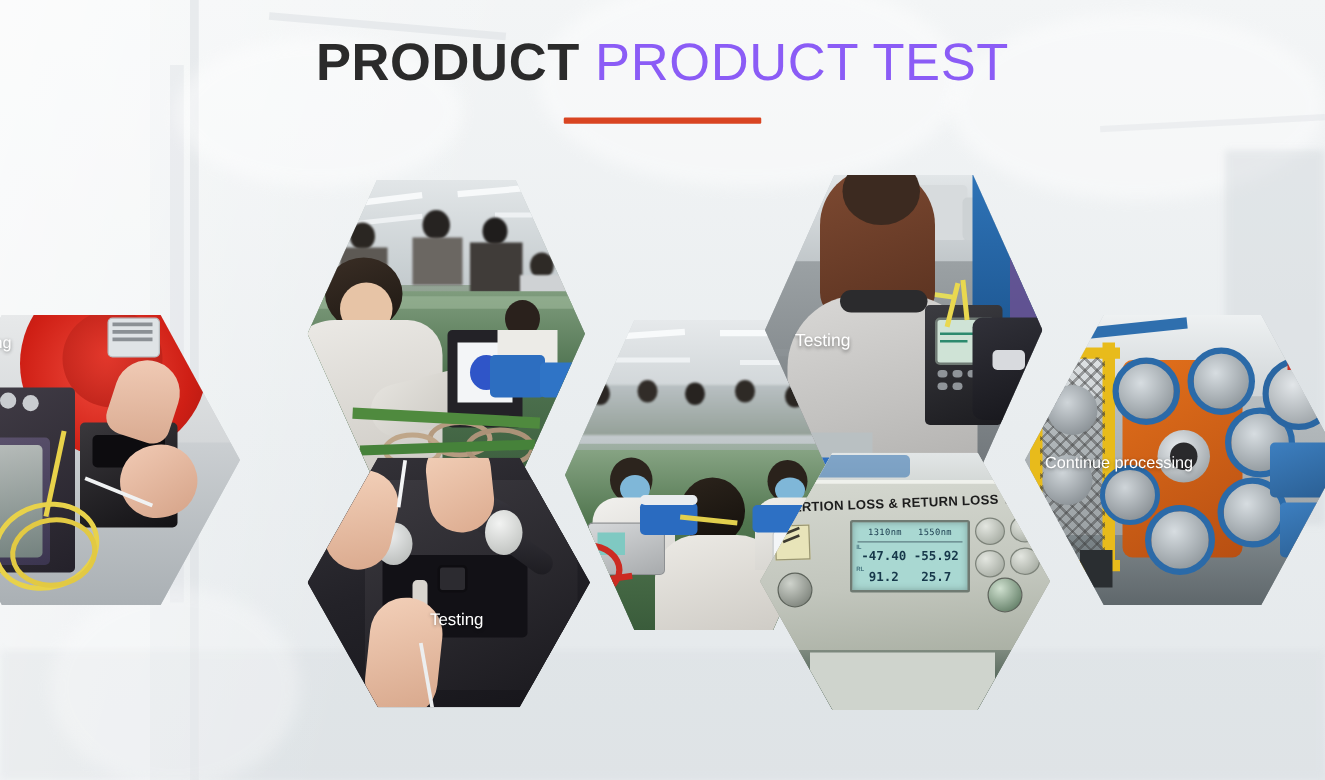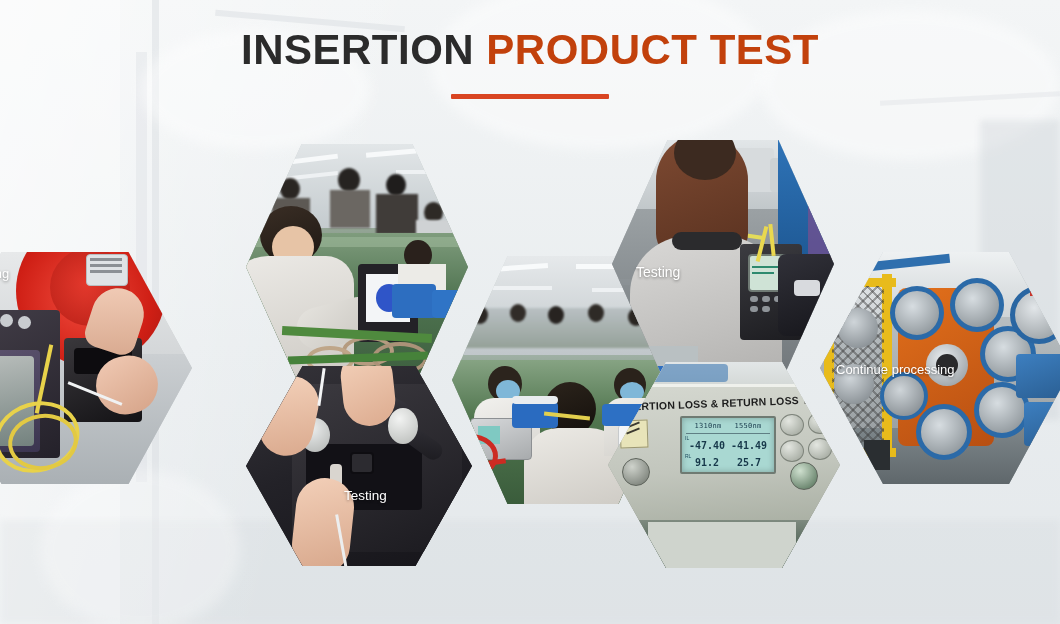--- a/index.html
+++ b/index.html
@@ -19,21 +19,21 @@
   }
   .bg-ghost{position:absolute;background:#ffffff;opacity:.55;}
   .bg-line{position:absolute;background:#d9dee2;opacity:.5;}
   .bg-soft{position:absolute;border-radius:50%;background:#ffffff;opacity:.45;filter:blur(6px);}
   .bg-dark{position:absolute;background:#c9cfd4;opacity:.35;filter:blur(3px);}
 
   
   #title-block{position:absolute;left:0;top:28px;width:1060px;text-align:center;z-index:40;}
   #page-title{font-size:42px;letter-spacing:.5px;line-height:1.05;white-space:nowrap;}
   #page-title .strong{font-weight:bold;color:#2b2b2b;}
-  #page-title .light{font-weight:700;color:#c2410c;}
+  #page-title .light{font-weight:400;color:#8b5cf6;}
   #title-rule{
     width:158px;height:5px;background:#d94522;margin:22px auto 0;border-radius:1px;
   }
 
   
   #hex-grid{position:absolute;inset:0;z-index:20;}
   .hex{
     position:absolute;
     -webkit-clip-path:polygon(25% 0%,75% 0%,100% 50%,75% 100%,25% 100%,0% 50%);
     clip-path:polygon(25% 0%,75% 0%,100% 50%,75% 100%,25% 100%,0% 50%);
@@ -100,21 +100,21 @@
     <div class="bg-ghost" style="left:0;top:0;width:120px;height:624px;opacity:.3;"></div>
     <div class="bg-dark" style="left:980px;top:120px;width:80px;height:300px;"></div>
     <div class="bg-dark" style="left:0px;top:520px;width:1060px;height:104px;opacity:.18;"></div>
     <div class="bg-line" style="left:880px;top:96px;width:180px;height:5px;transform:rotate(-3deg);opacity:.35;"></div>
     <div class="bg-line" style="left:20px;top:430px;width:120px;height:4px;opacity:.3;"></div>
     <div class="bg-soft" style="left:40px;top:470px;width:200px;height:160px;opacity:.3;"></div>
   </div>
 
   <div id="title-block">
     <div id="page-title">
-      <span class="strong">INSERTION</span><span>&nbsp;</span><span class="light">PRODUCT TEST</span>
+      <span class="strong">PRODUCT</span><span>&nbsp;</span><span class="light">PRODUCT TEST</span>
     </div>
     <div id="title-rule"></div>
   </div>
 
   <div id="hex-grid">
 
     <div class="hex" id="hex1" style="left:-62px;top:252px;width:254px;height:232px;">
       <div class="art">
 
         <div class="L" style="left:0;top:0;width:100%;height:46%;background:linear-gradient(180deg,#e7e9ea,#d3d6d8);"></div>
@@ -353,21 +353,21 @@
 
         <div class="lcd" style="left:72px;top:54px;width:92px;height:54px;">
           <div class="row wl" style="display:flex;justify-content:space-around;padding:0 6px;">
             <span>1310nm</span>
             <span>1550nm</span>
           </div>
           <div class="sep" style="top:15px;"></div>
           <div class="tag" style="top:17px;">IL</div>
           <div class="row big" style="top:22px;display:flex;justify-content:space-around;padding:0 4px;">
             <span>-47.40</span>
-            <span>-41.49</span>
+            <span>-55.92</span>
           </div>
           <div class="tag" style="top:35px;">RL</div>
           <div class="row big" style="top:39px;display:flex;justify-content:space-around;padding:0 4px;">
             <span>91.2</span>
             <span>25.7</span>
           </div>
         </div>
 
         <div class="knob" style="left:172px;top:52px;width:22px;height:20px;"></div>
         <div class="knob" style="left:200px;top:50px;width:22px;height:20px;"></div>

